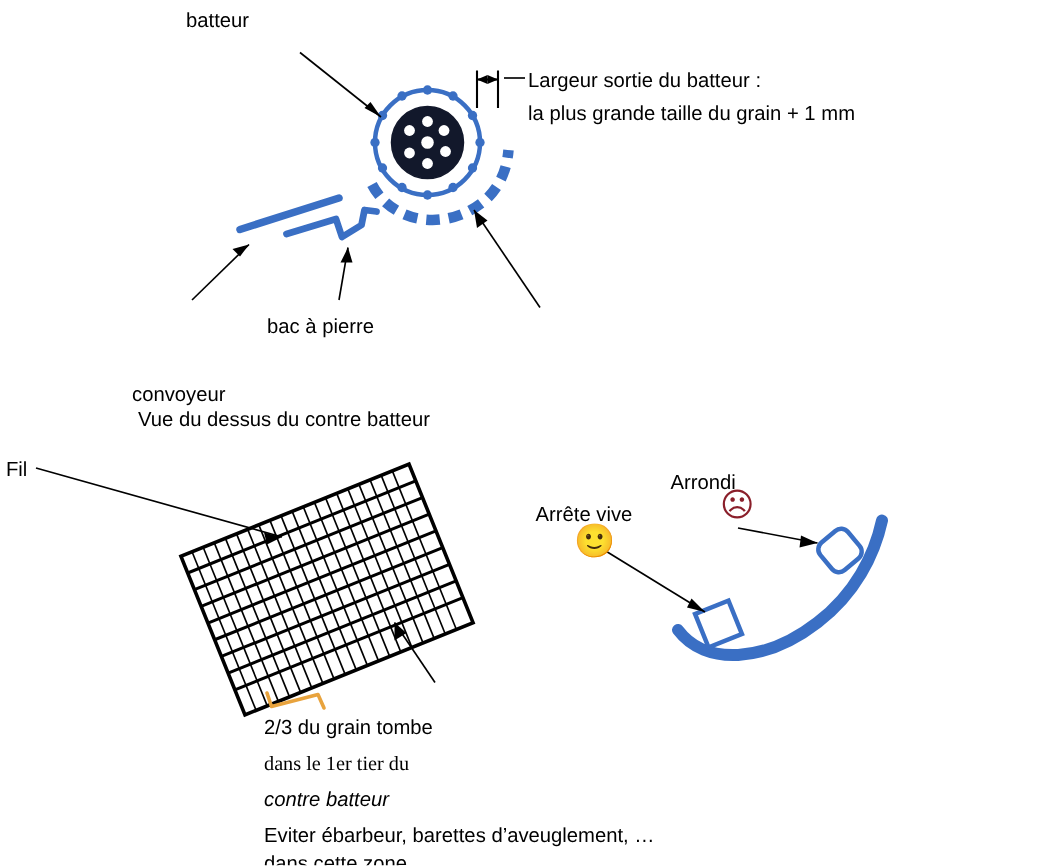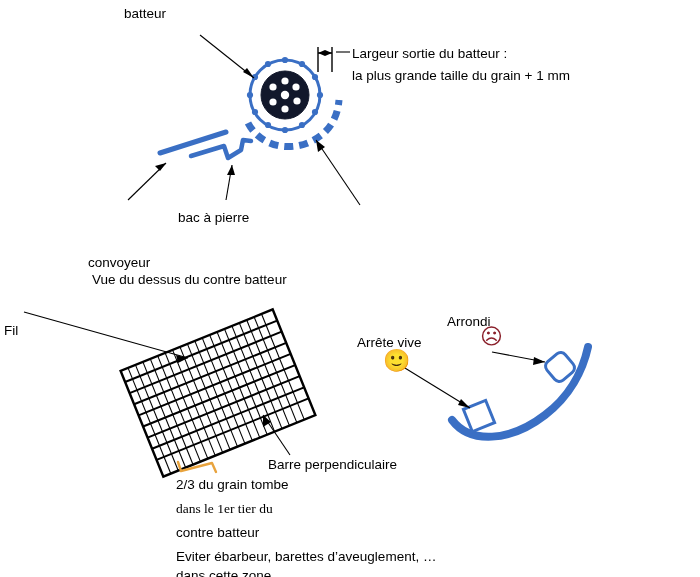--- a/index.html
+++ b/index.html
@@ -177,26 +177,25 @@
 
   <div class="lbl" style="left:124px; top:4px;">batteur</div>
 
   <div class="lbl" style="left:352px; top:44px;">Largeur sortie du batteur :</div>
   <div class="lbl" style="left:352px; top:66px;">la plus grande taille du grain + 1 mm</div>
 
   <div class="lbl" style="left:88px; top:208px;margin-top:45px;">convoyeur</div>
   <div class="lbl" style="left:178px; top:208px;">bac à pierre</div>
 
   <div class="lbl" style="left:92px; top:270px;">Vue du dessus du contre batteur</div>
-  <div class="lbl" style="left:4px; top:303px;margin-top:18px;">Fil</div>
-  <div class="lbl" style="left:268px; top:455px;">Barre perpendiculaire</div>
+  <div class="lbl" style="left:4px; top:303px;">Fil</div>
 
   <div class="lbl" style="left:176px; top:475px;">2/3 du grain tombe</div>
   <div class="lbl" style="left:176px; top:499px;font-family:Liberation Serif, serif;">dans le 1er tier du</div>
-  <div class="lbl" style="left:176px; top:523px;">contre batteur</div>
+  <div class="lbl" style="left:176px; top:523px;font-style:italic;">contre batteur</div>
   <div class="lbl" style="left:176px; top:547px;text-align:right;">Eviter ébarbeur, barettes d’aveuglement, …</div>
   <div class="lbl" style="left:176px; top:566px;">dans cette zone</div>
 
   <div class="lbl" style="left:447px; top:312px;">Arrondi</div>
   <div class="lbl" style="left:357px; top:333px;">Arrête vive</div>
 
   <div class="emoji" style="left:383px; top:350px; color:#e8d21a;">🙂</div>
   <div class="emoji" style="left:480px; top:326px; color:#8a1f2a;">☹</div>
 
 </div>

